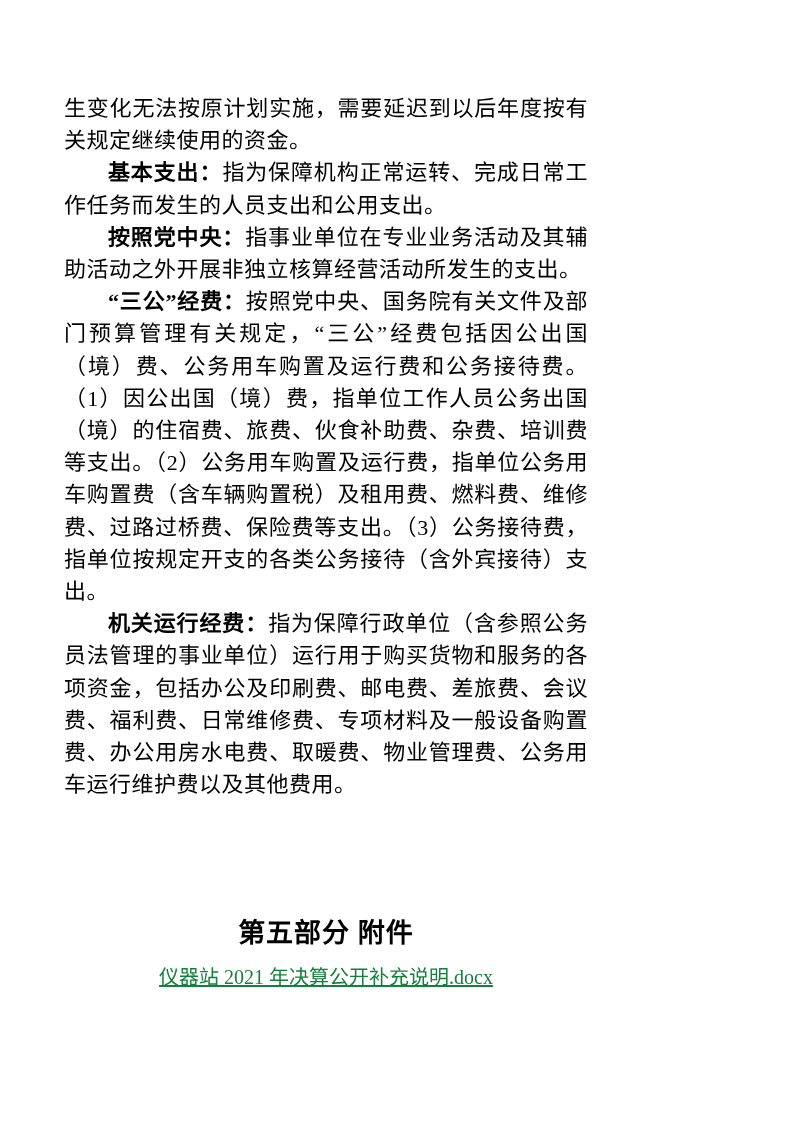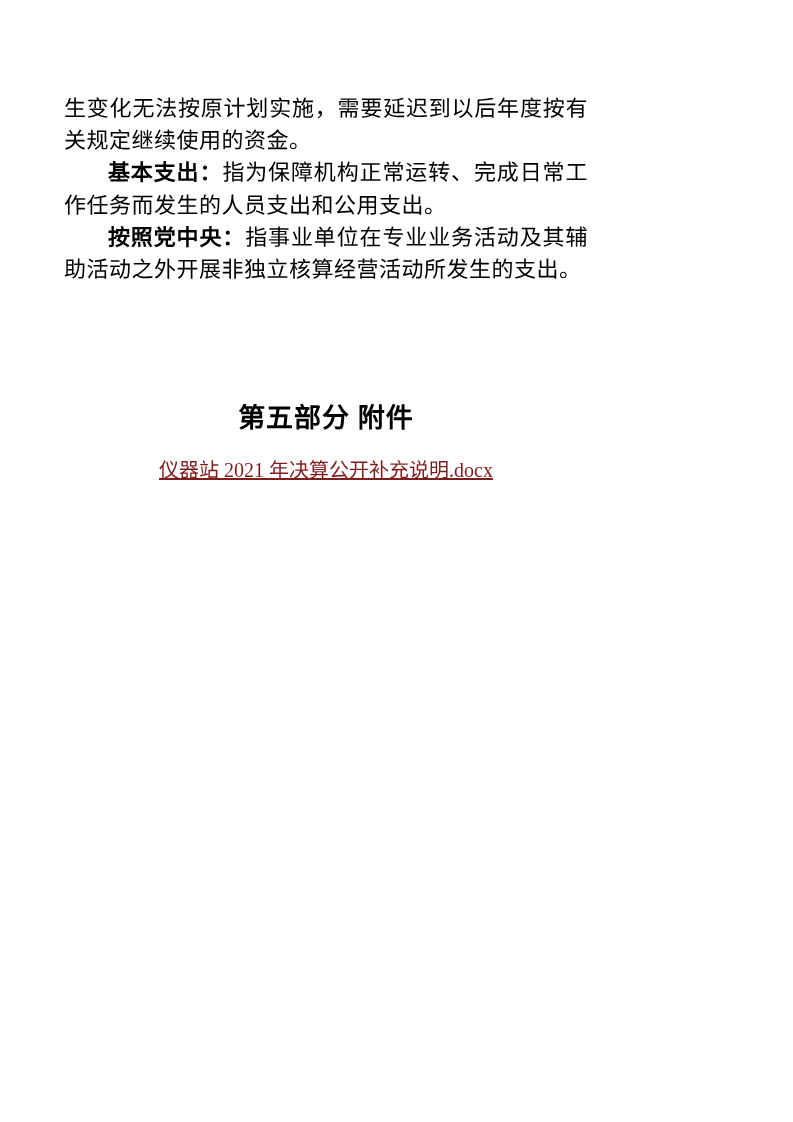--- a/index.html
+++ b/index.html
@@ -30,52 +30,54 @@
     text-justify: inter-ideograph;
     word-break: break-all;
   }
   .para.indent {
     text-indent: 2em;
   }
   .lead {
     font-weight: bold;
   }
   .section-heading {
-    margin: 111px 0 16px 0;
+    margin: 111px 0 8px 0;
     font-size: 27px;
     font-weight: bold;
     line-height: 42px;
     letter-spacing: 1px;
     text-align: center;
   }
   .attachment {
     margin: 2px 0 0 0;
     font-size: 20px;
     line-height: 30px;
     text-align: center;
   }
   .attachment-link {
-    color: #7f1d1d;
+    color: #15803d;
     text-decoration: underline;
     cursor: pointer;
   }
 </style>
 </head>
 <body>
 
 <div class="page">
 
   <div>
     <p class="para"><span class="lead"></span><span>生变化无法按原计划实施，需要延迟到以后年度按有关规定继续使用的资金。</span></p>
 
     <p class="para indent"><span class="lead">基本支出：</span><span>指为保障机构正常运转、完成日常工作任务而发生的人员支出和公用支出。</span></p>
 
 
     <p class="para indent"><span class="lead">按照党中央：</span><span>指事业单位在专业业务活动及其辅助活动之外开展非独立核算经营活动所发生的支出。</span></p>
 
+    <p class="para indent"><span class="lead">“三公”经费：</span><span>按照党中央、国务院有关文件及部门预算管理有关规定，“三公”经费包括因公出国（境）费、公务用车购置及运行费和公务接待费。（1）因公出国（境）费，指单位工作人员公务出国（境）的住宿费、旅费、伙食补助费、杂费、培训费等支出。（2）公务用车购置及运行费，指单位公务用车购置费（含车辆购置税）及租用费、燃料费、维修费、过路过桥费、保险费等支出。（3）公务接待费，指单位按规定开支的各类公务接待（含外宾接待）支出。</span></p>
 
+    <p class="para indent"><span class="lead">机关运行经费：</span><span>指为保障行政单位（含参照公务员法管理的事业单位）运行用于购买货物和服务的各项资金，包括办公及印刷费、邮电费、差旅费、会议费、福利费、日常维修费、专项材料及一般设备购置费、办公用房水电费、取暖费、物业管理费、公务用车运行维护费以及其他费用。</span></p>
   </div>
 
   <h2 class="section-heading">第五部分 附件</h2>
 
   <p class="attachment"><a class="attachment-link" href="#">仪器站 2021 年决算公开补充说明.docx</a></p>
 
 </div>
 
 </body></html>

